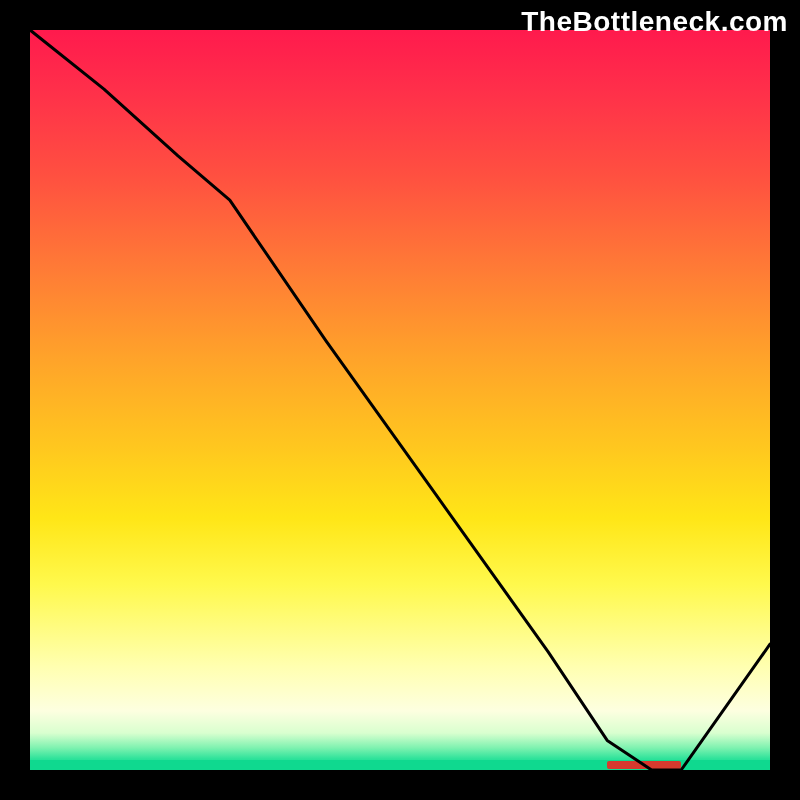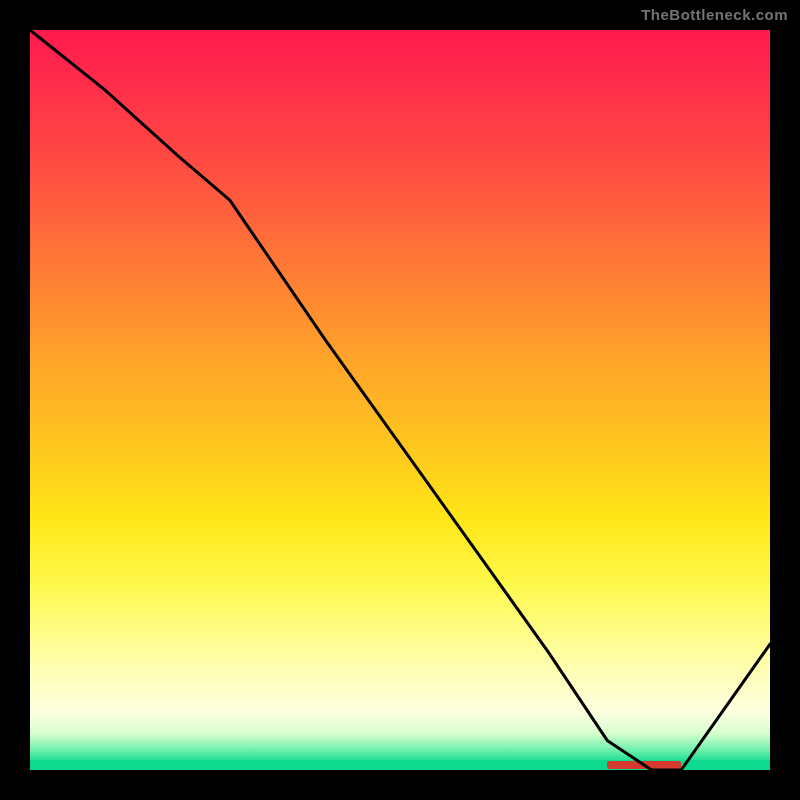--- a/index.html
+++ b/index.html
@@ -14,22 +14,22 @@
   .frame {
     position: relative;
     width: 800px;
     height: 800px;
     background: #000;
   }
   .watermark {
     position: absolute;
     top: 6px;
     right: 12px;
-    color: #737373;
-    font-size: 15px;
+    color: #ffffff;
+    font-size: 28px;
     font-weight: bold;
     letter-spacing: 0.5px;
     z-index: 10;
     margin-left: 28px;
   }
   .plot-area {
     position: absolute;
     left: 30px;
     top: 30px;
     width: 740px;

